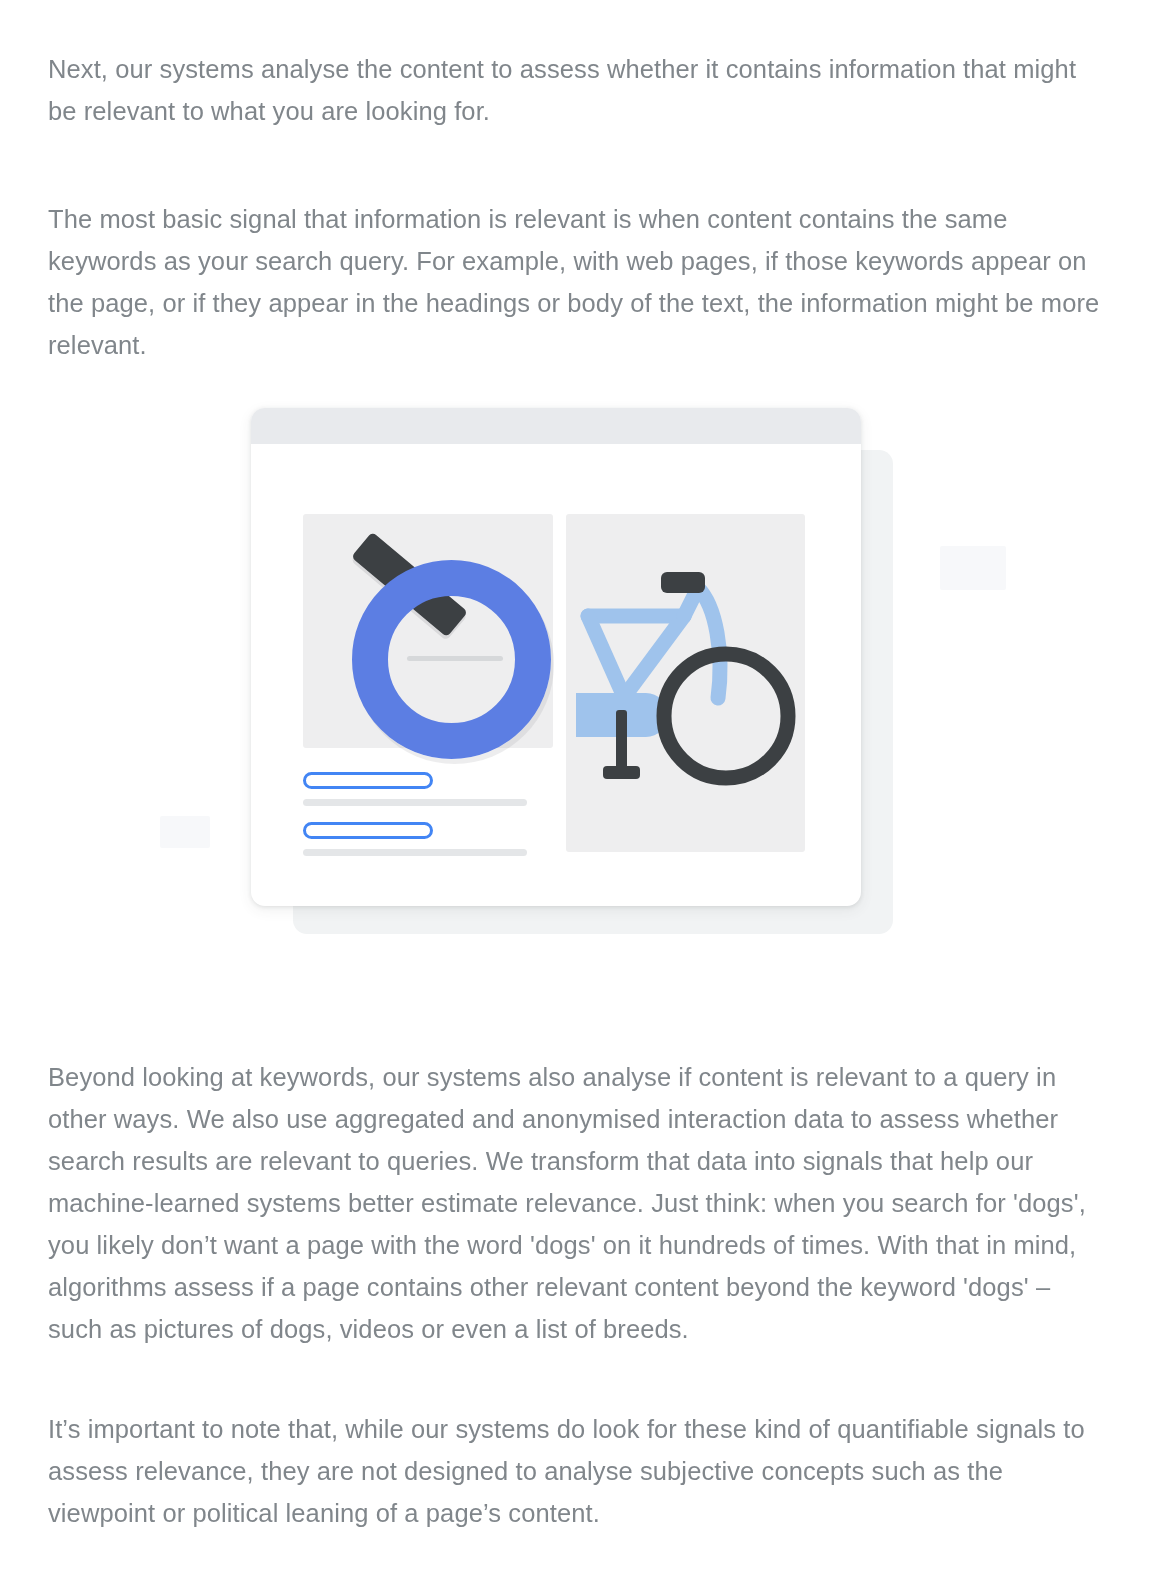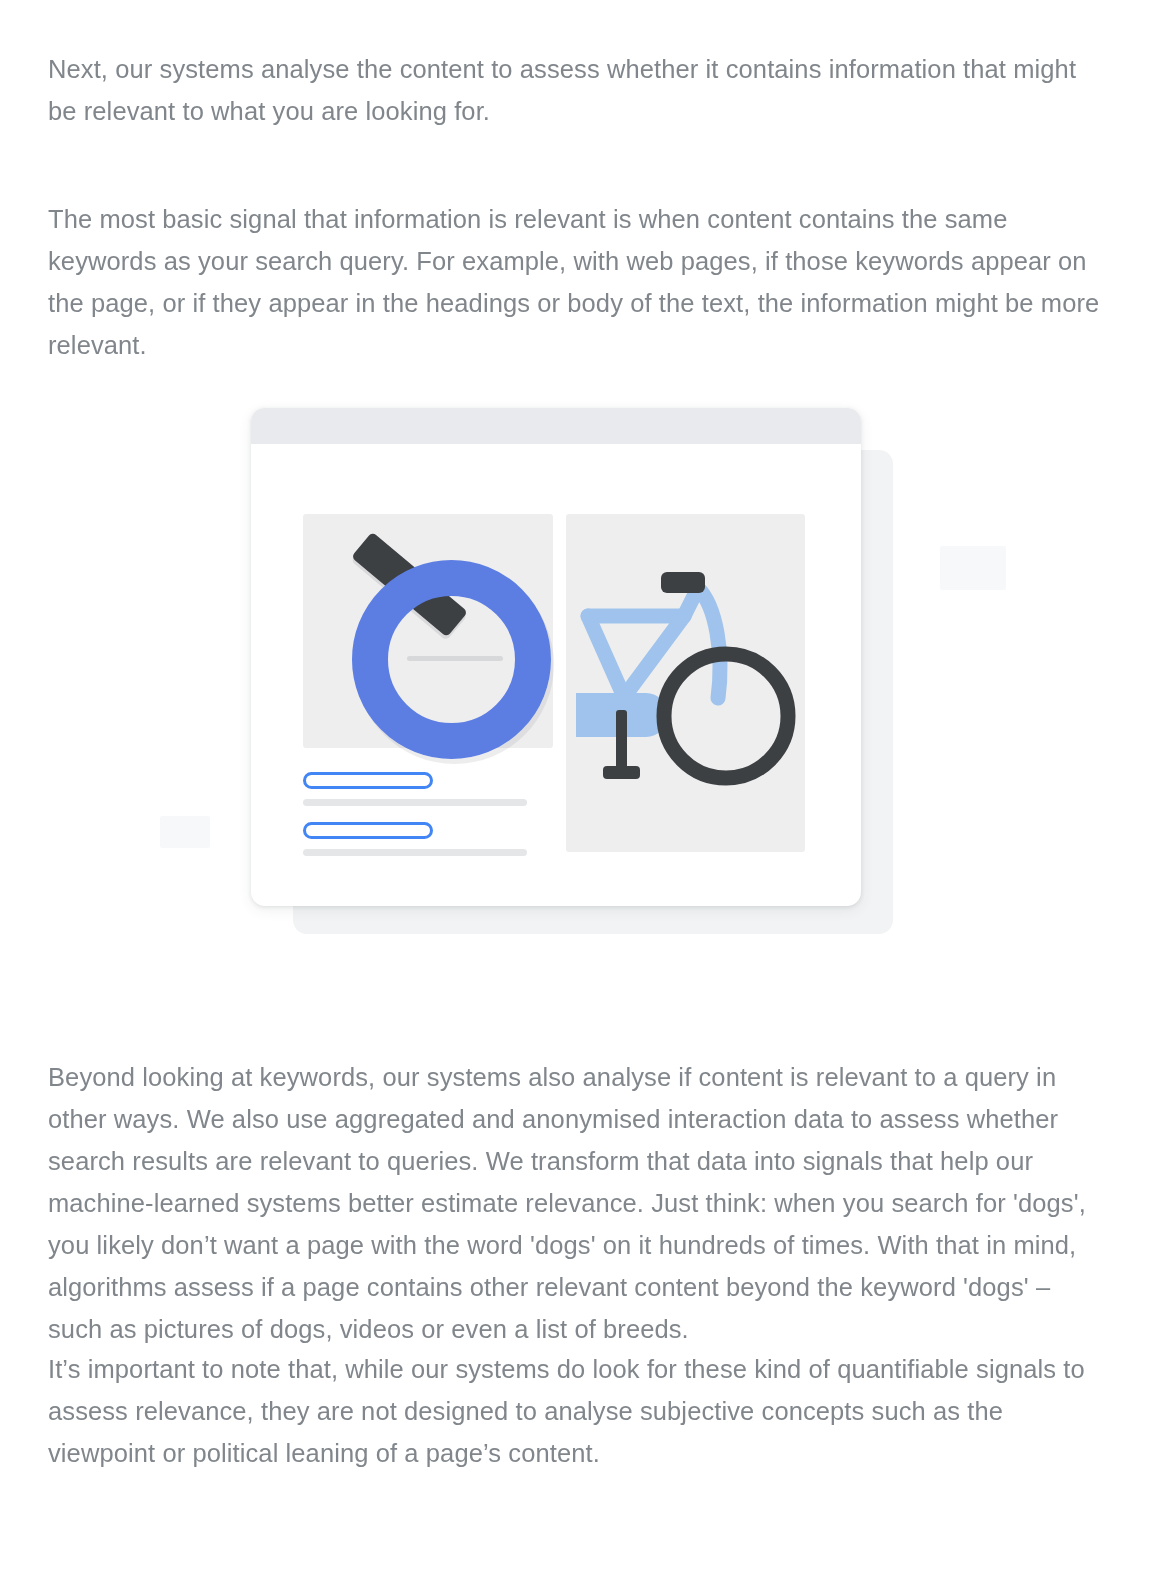--- a/index.html
+++ b/index.html
@@ -29,21 +29,21 @@
     color: #80868b;
     font-size: 25.5px;
     line-height: 42px;
     font-weight: 400;
     letter-spacing: 0.1px;
   }
 
   #para-1 { top: 22px; }
   #para-2 { top: 172px; }
   #para-3 { top: 1030px; }
-  #para-4 { top: 1338px; margin-top: 10px; }
+  #para-4 { top: 1398px; margin-top: 10px; }
 
   
   .figure {
     position: absolute;
     left: 150px;
     top: 398px;
     width: 880px;
     height: 560px;
   }
 

